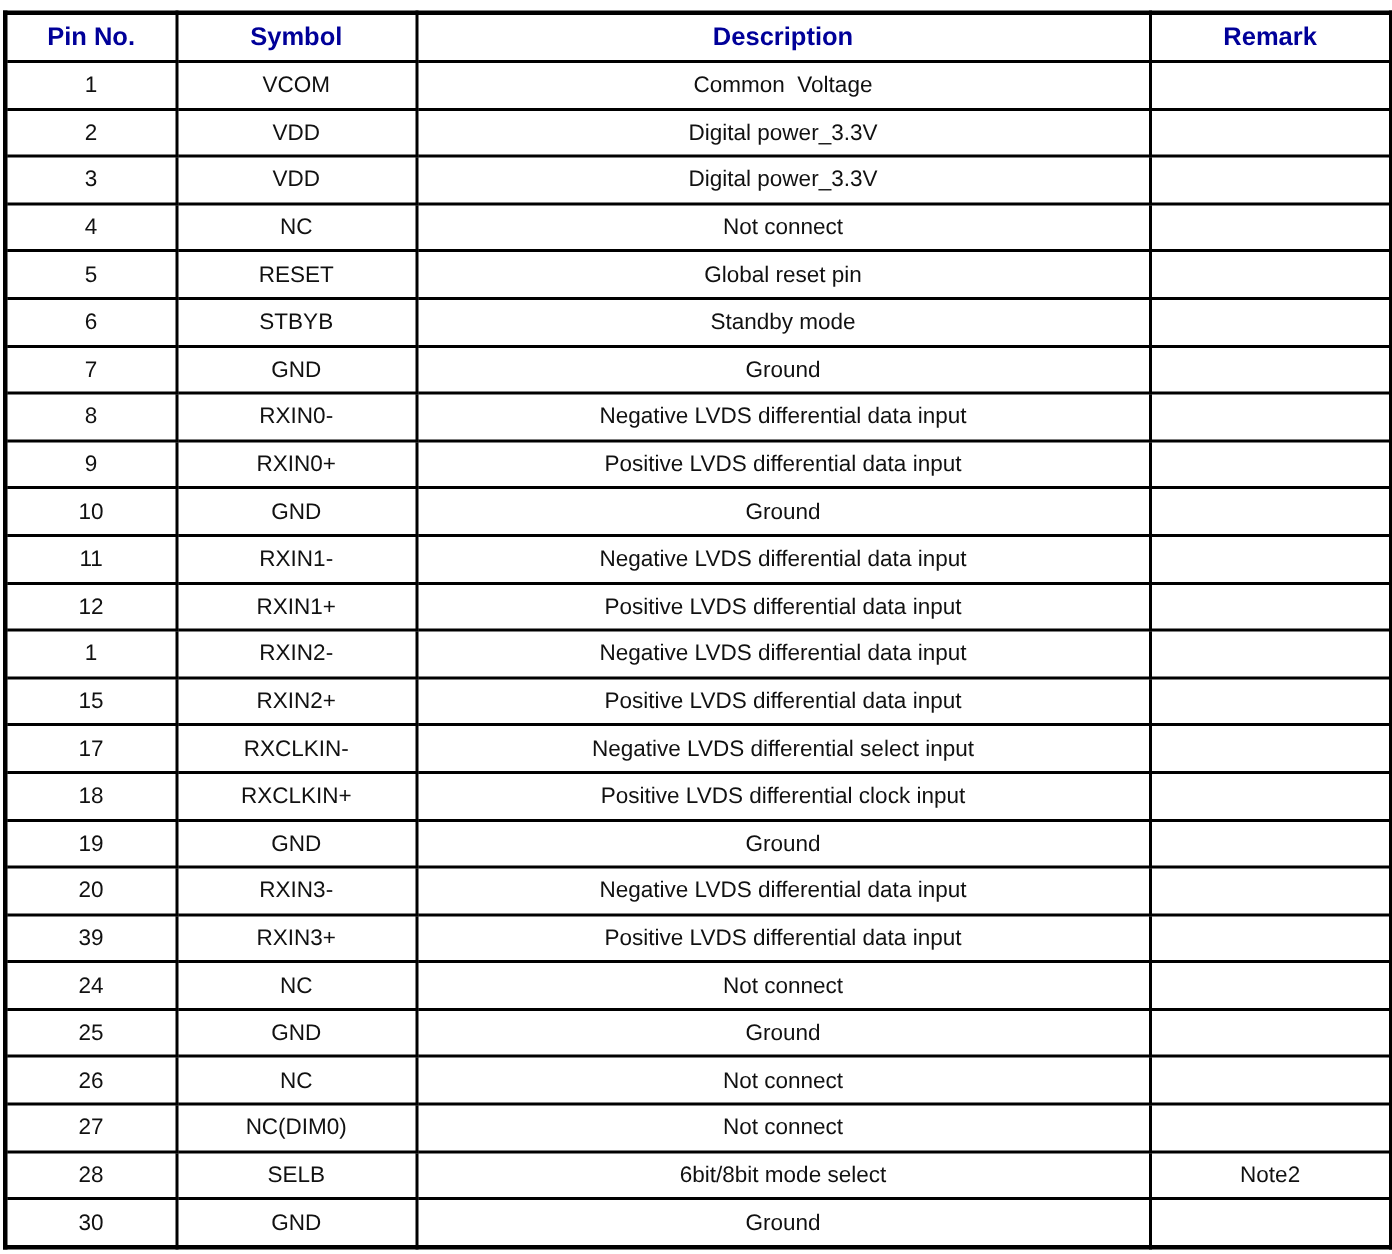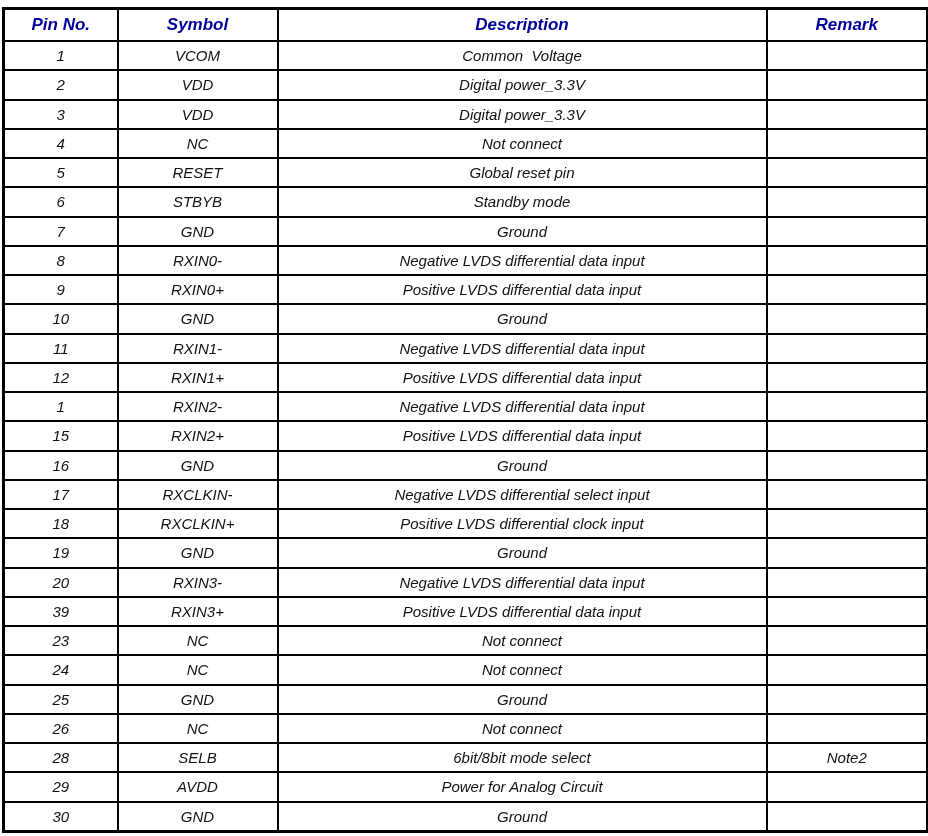--- a/index.html
+++ b/index.html
@@ -10,21 +10,20 @@
   body {
     width: 928px;
     height: 836px;
     overflow: hidden;
     font-family: "Liberation Sans", "DejaVu Sans", sans-serif;
   }
   .page {
     width: 928px;
     height: 784px;
     position: relative;
-    font-style: italic;
   }
   table.pin-table {
     position: absolute;
     left: 2px;
     top: 7px;
     width: 924px;
     height: 826px;
     border-collapse: collapse;
     table-layout: fixed;
     border: 3px solid #000000;
@@ -164,26 +163,20 @@
     <td class="col-remark"></td>
   </tr>
 
   <tr>
     <td class="col-pin">15</td>
     <td class="col-symbol">RXIN2+</td>
     <td class="col-desc">Positive LVDS differential data input</td>
     <td class="col-remark"></td>
   </tr>
 
-  <tr>
-    <td class="col-pin">16</td>
-    <td class="col-symbol">GND</td>
-    <td class="col-desc">Ground</td>
-    <td class="col-remark"></td>
-  </tr>
 
   <tr>
     <td class="col-pin">17</td>
     <td class="col-symbol">RXCLKIN-</td>
     <td class="col-desc">Negative LVDS differential select input</td>
     <td class="col-remark"></td>
   </tr>
 
   <tr>
     <td class="col-pin">18</td>
@@ -207,26 +200,20 @@
   </tr>
 
   <tr>
     <td class="col-pin">39</td>
     <td class="col-symbol">RXIN3+</td>
     <td class="col-desc">Positive LVDS differential data input</td>
     <td class="col-remark"></td>
   </tr>
 
 
-  <tr>
-    <td class="col-pin">23</td>
-    <td class="col-symbol">NC</td>
-    <td class="col-desc">Not connect</td>
-    <td class="col-remark"></td>
-  </tr>
 
   <tr>
     <td class="col-pin">24</td>
     <td class="col-symbol">NC</td>
     <td class="col-desc">Not connect</td>
     <td class="col-remark"></td>
   </tr>
 
   <tr>
     <td class="col-pin">25</td>
@@ -235,34 +222,34 @@
     <td class="col-remark"></td>
   </tr>
 
   <tr>
     <td class="col-pin">26</td>
     <td class="col-symbol">NC</td>
     <td class="col-desc">Not connect</td>
     <td class="col-remark"></td>
   </tr>
 
+  <tr>
+    <td class="col-pin">27</td>
+    <td class="col-symbol">NC(DIM0)</td>
+    <td class="col-desc">Not connect</td>
+    <td class="col-remark"></td>
+  </tr>
 
   <tr>
     <td class="col-pin">28</td>
     <td class="col-symbol">SELB</td>
     <td class="col-desc">6bit/8bit mode select</td>
     <td class="col-remark">Note2</td>
   </tr>
 
-  <tr>
-    <td class="col-pin">29</td>
-    <td class="col-symbol">AVDD</td>
-    <td class="col-desc">Power for Analog Circuit</td>
-    <td class="col-remark"></td>
-  </tr>
 
   <tr>
     <td class="col-pin">30</td>
     <td class="col-symbol">GND</td>
     <td class="col-desc">Ground</td>
     <td class="col-remark"></td>
   </tr>
 </tbody>
   </table>
 </div>

